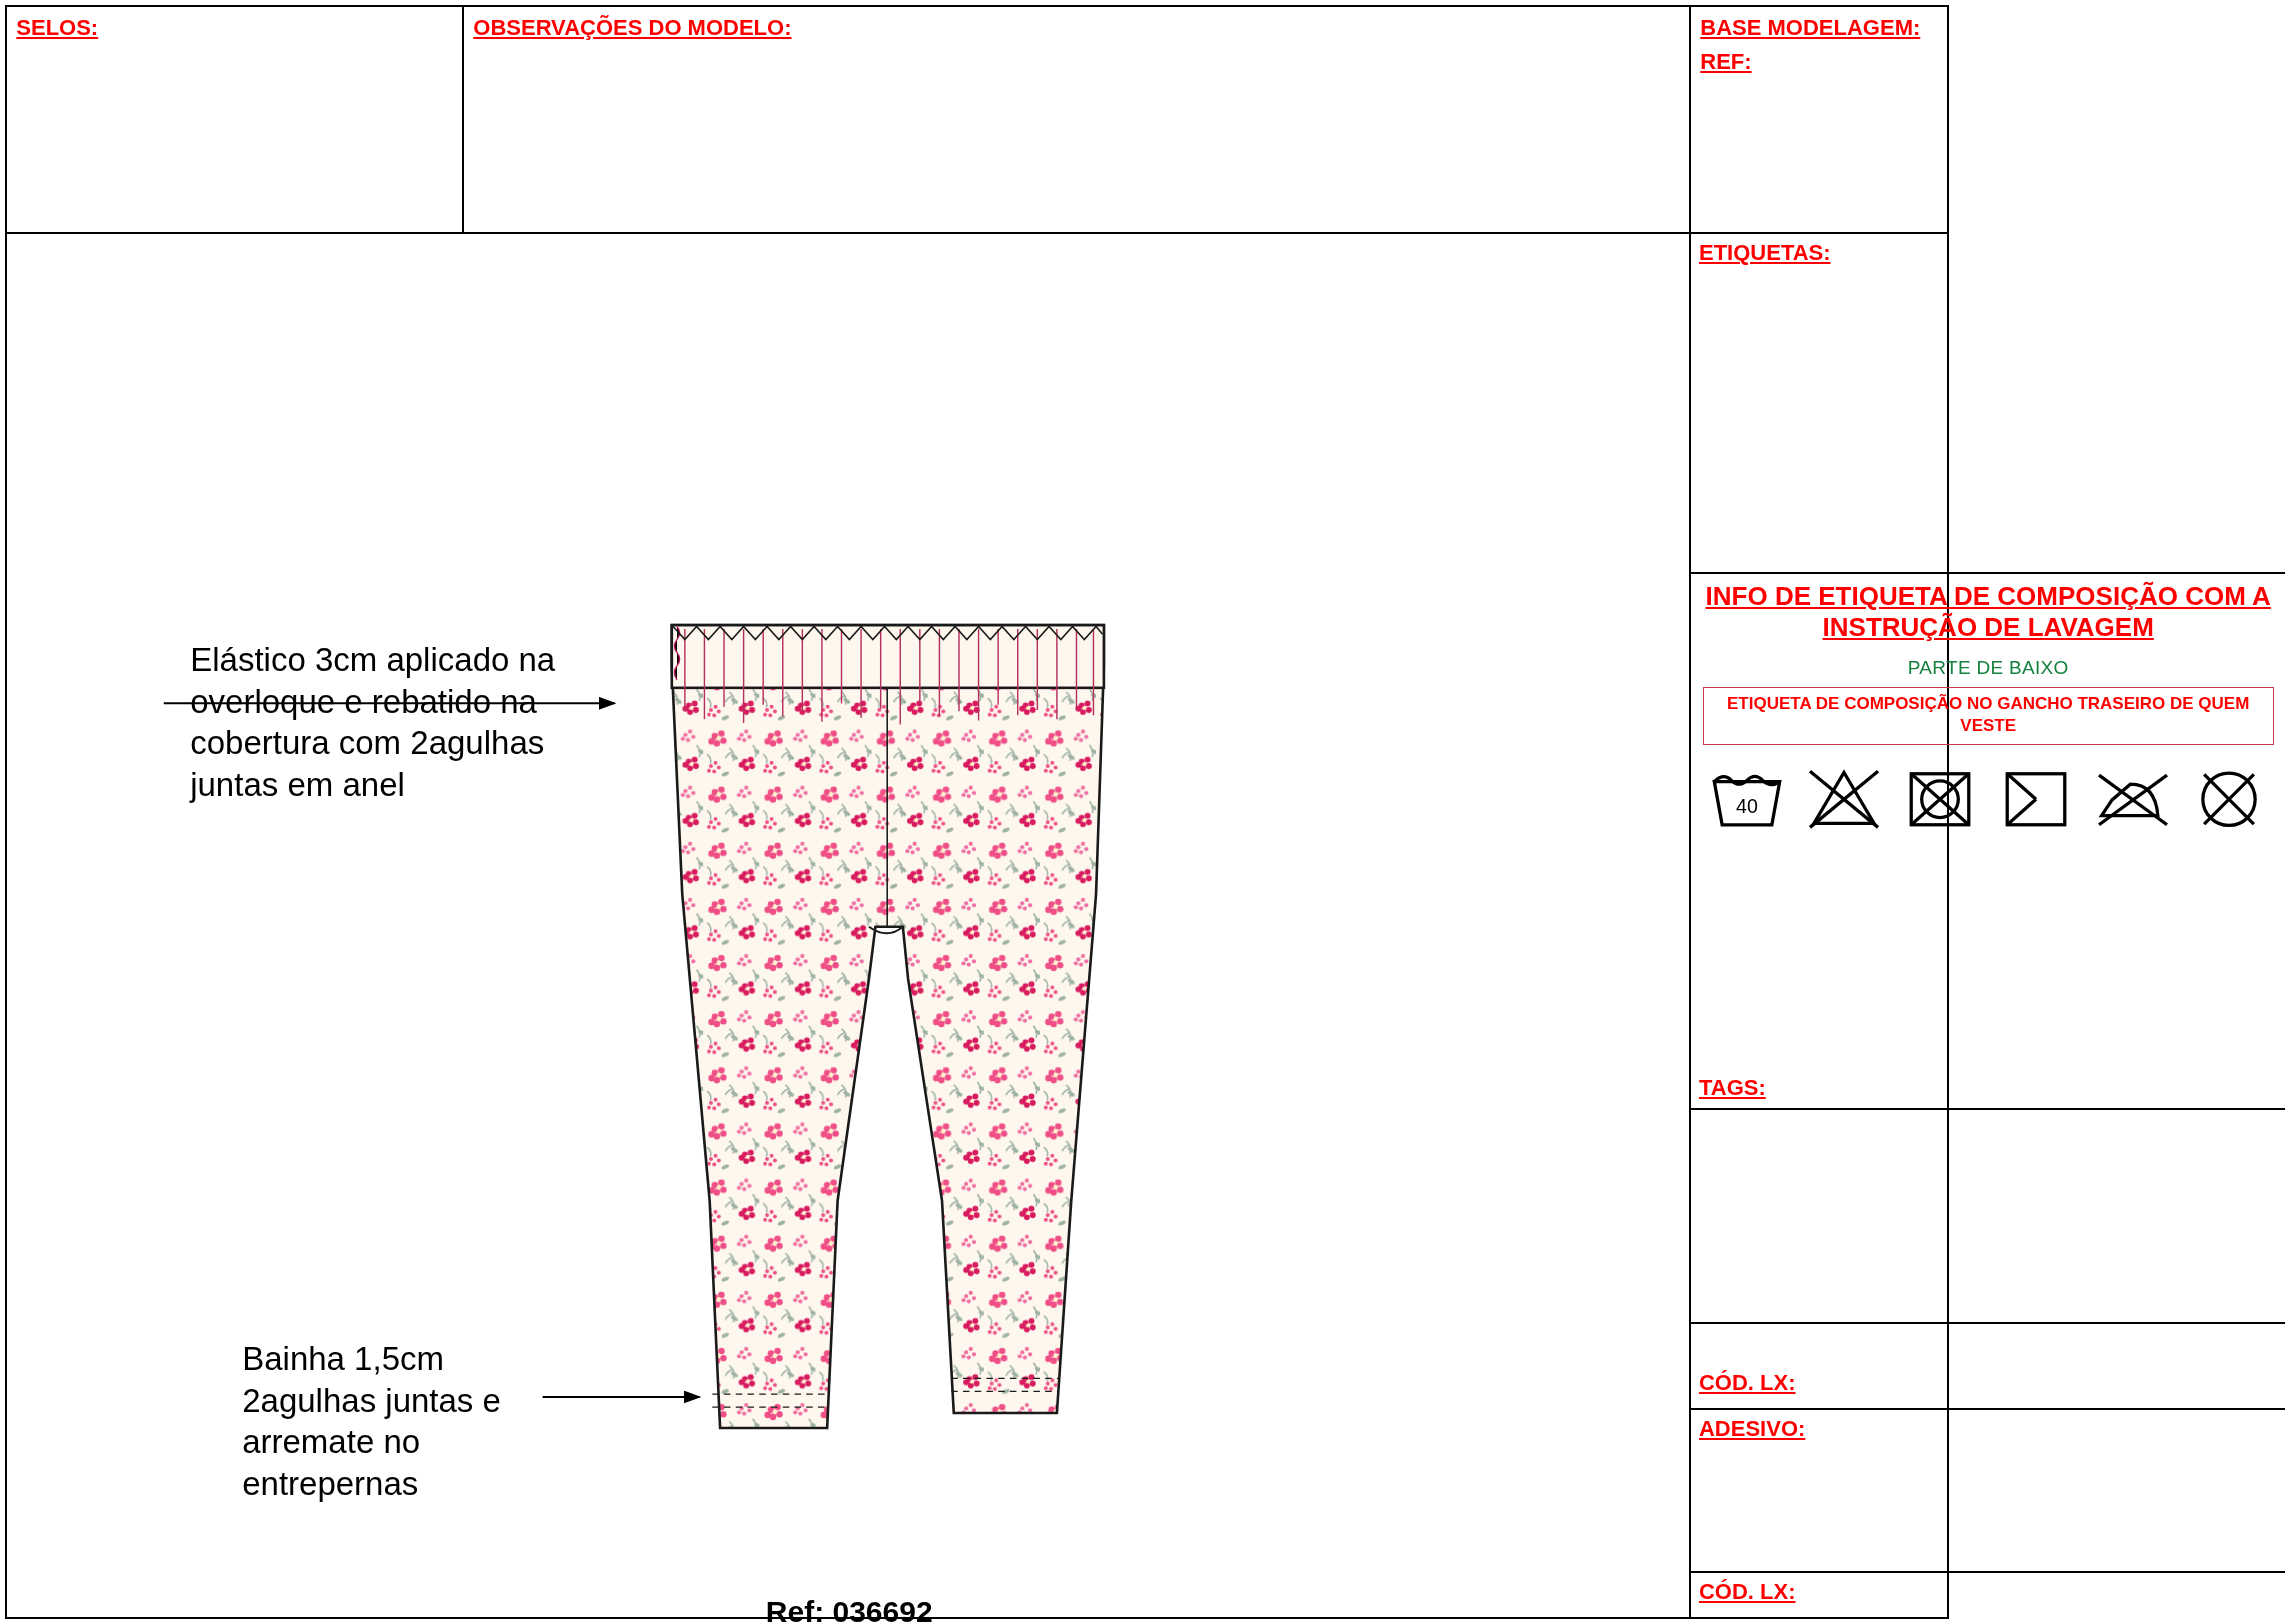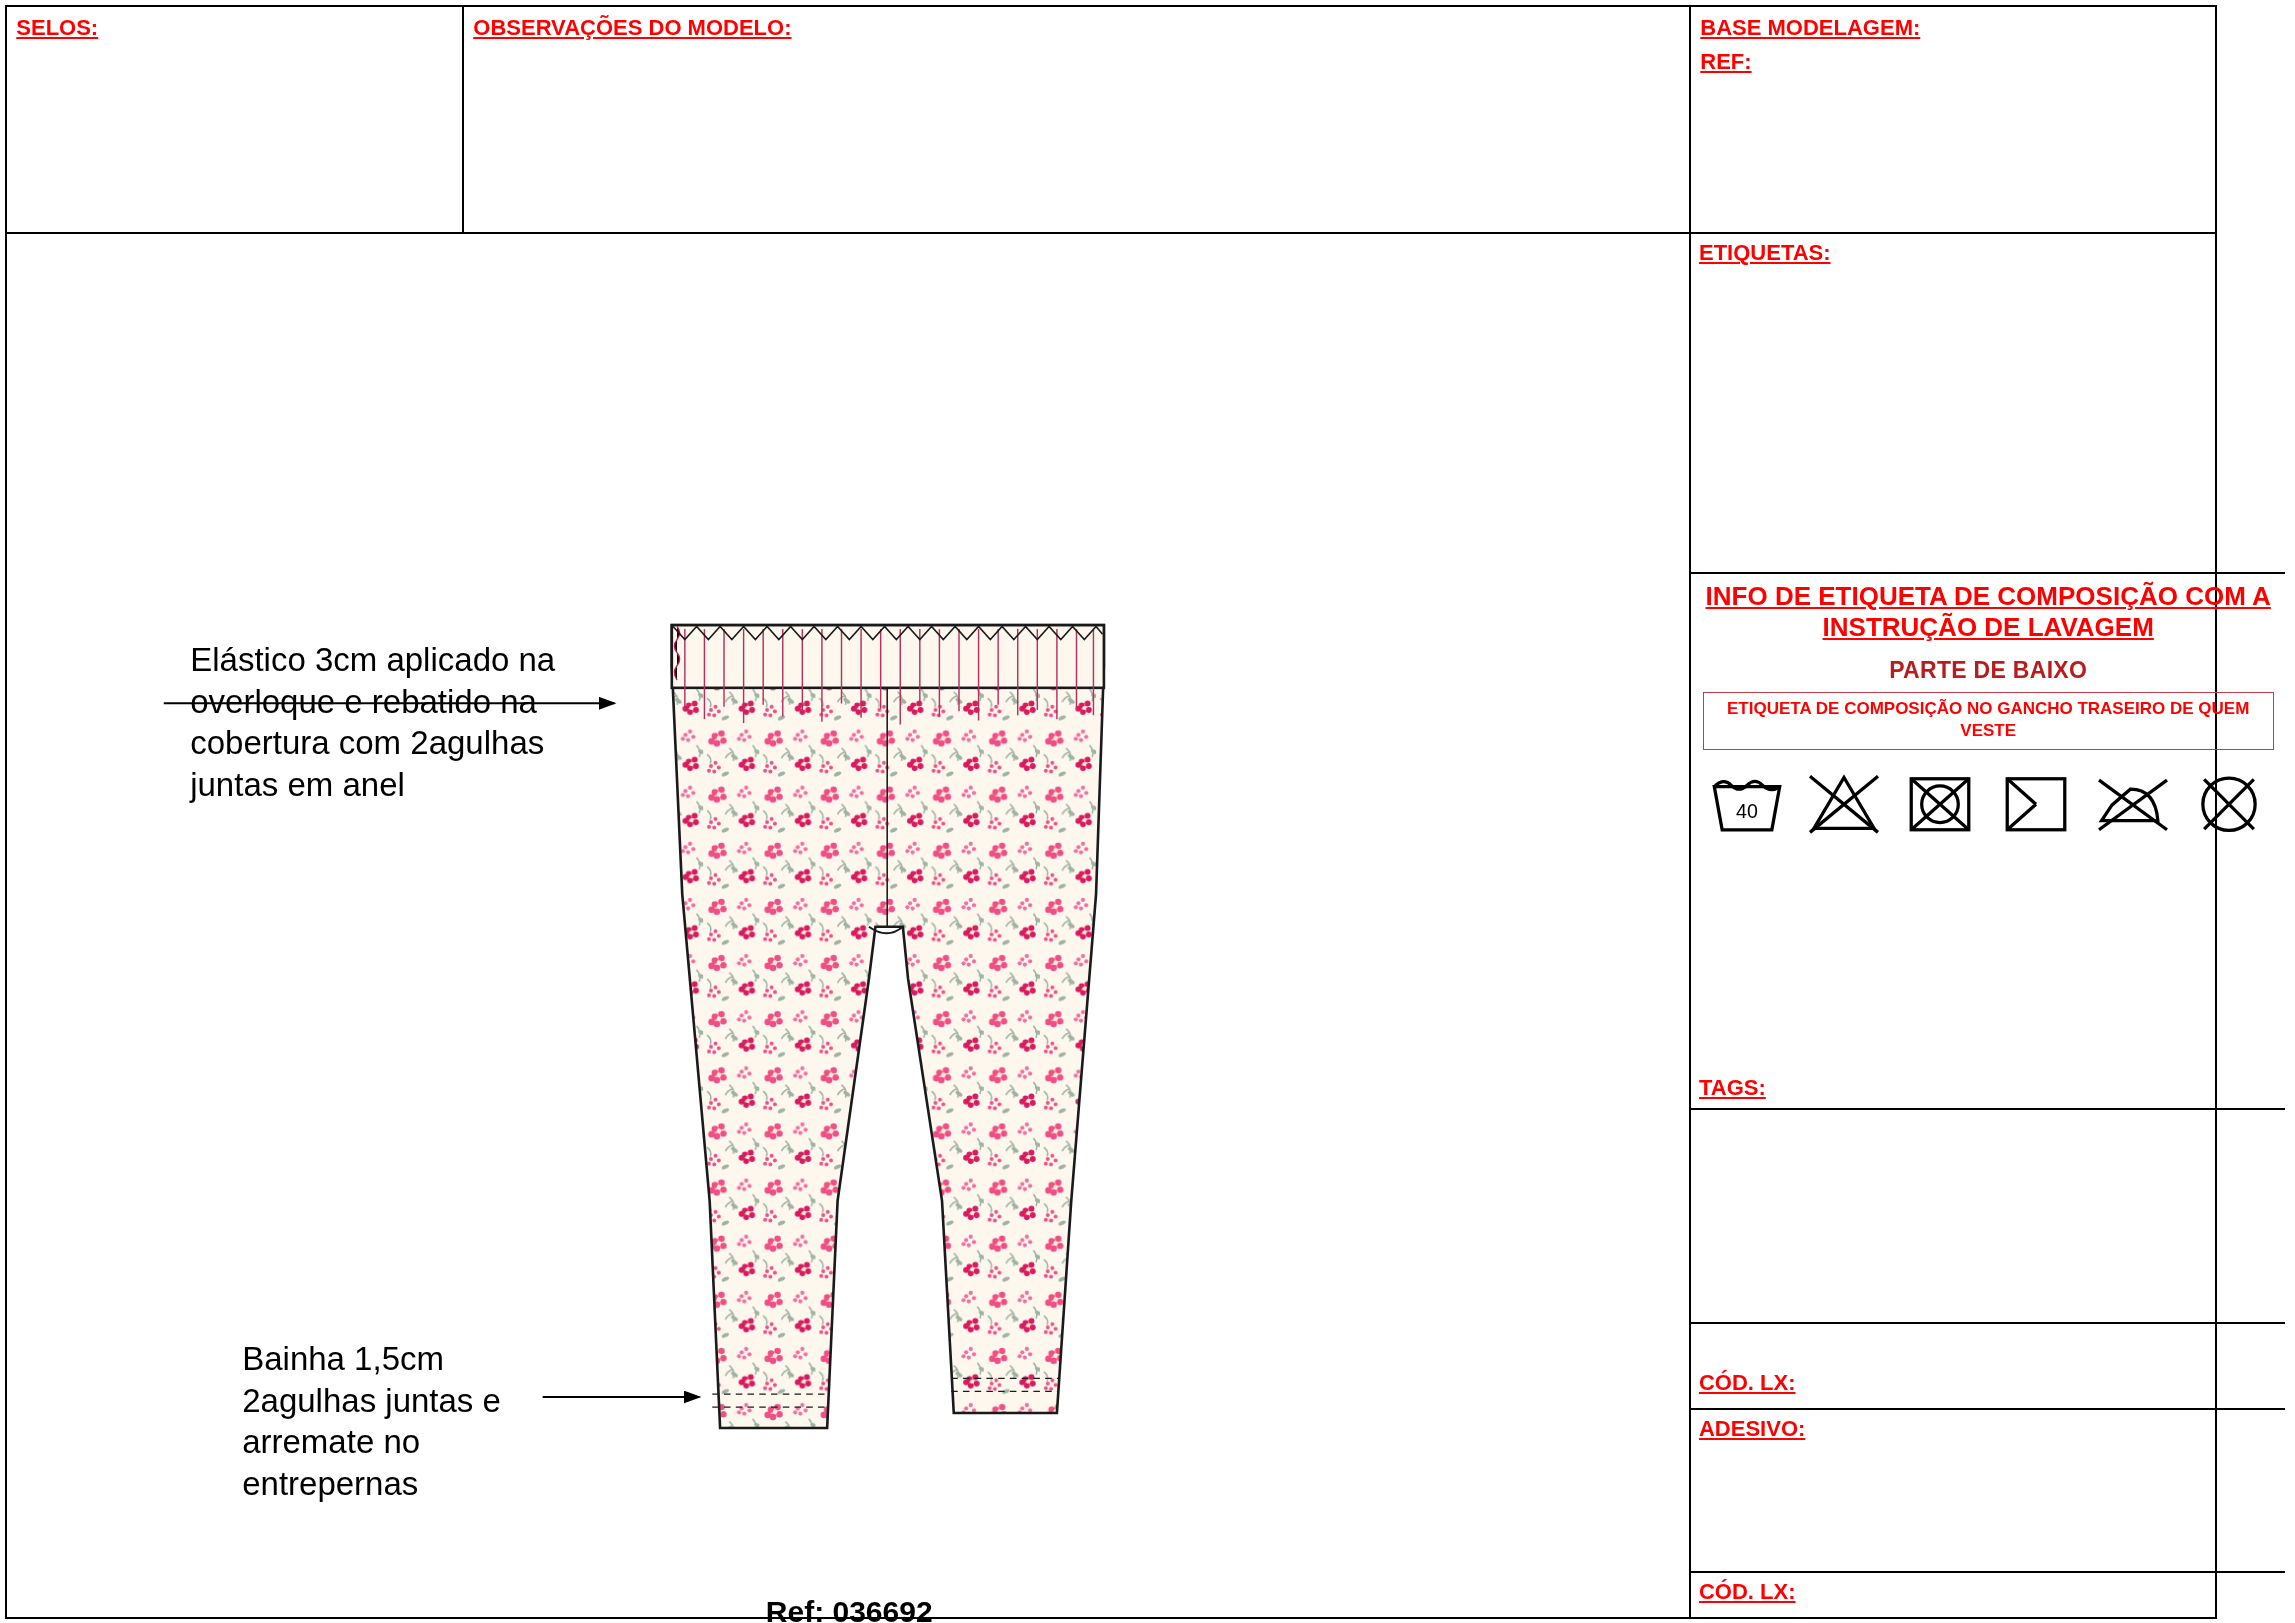--- a/index.html
+++ b/index.html
@@ -11,21 +11,21 @@
     font-family: "Liberation Sans", sans-serif;
     width: 2295px;
     height: 1624px;
     position: relative;
     overflow: hidden;
   }
   .sheet {
     position: absolute;
     left: 5.2px;
     top: 5.2px;
-    width: 2212px;
+    width: 1944px;
     height: 1614px;
     border: 2.6px solid #000;
     box-sizing: border-box;
   }
   
   .top-row {
     position: absolute;
     left: 0; top: 0;
     width: 100%;
     height: 227px;
@@ -102,23 +102,23 @@
     color: #ff0000;
     font-weight: bold;
     font-size: 26px;
     text-decoration: underline;
     text-align: center;
     line-height: 1.2;
     margin-top: 2.6px;
   }
   .info-sub {
     text-align: center;
-    font-weight: bold;
-    font-size: 23px;
-    color: #b91c1c;
+    font-weight: normal;
+    font-size: 19px;
+    color: #15803d;
     margin-top: 14.4px;
     letter-spacing: 0.3px;
   }
   .info-red-box {
     margin: 7.8px 5.2px 0 5.2px;
     border: 1.3px solid #c23b4b;
     padding: 5.2px 3.9px 7.8px 3.9px;
     text-align: center;
     color: #ff0000;
     font-weight: bold;

